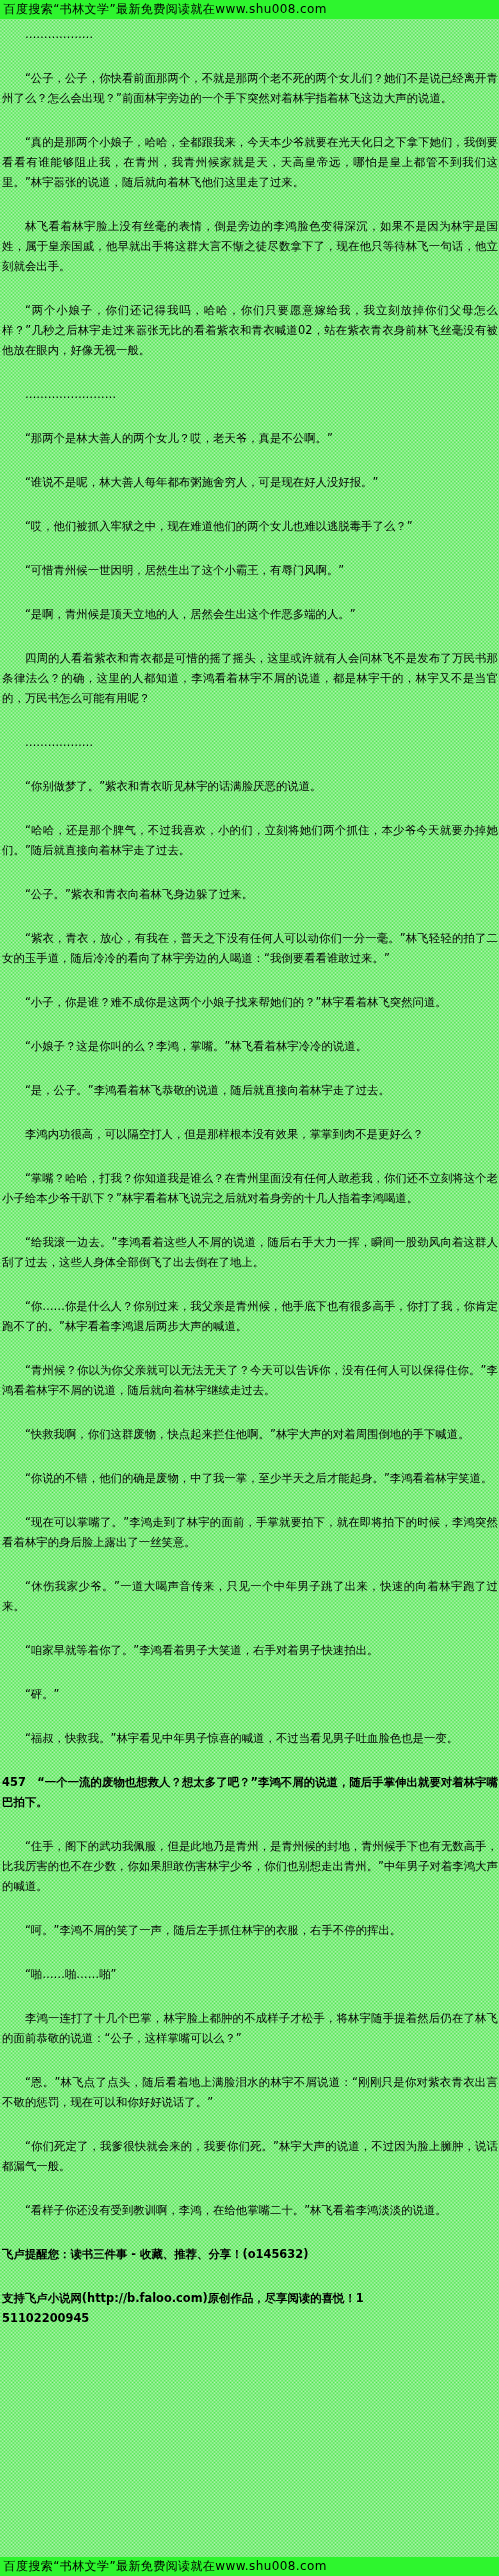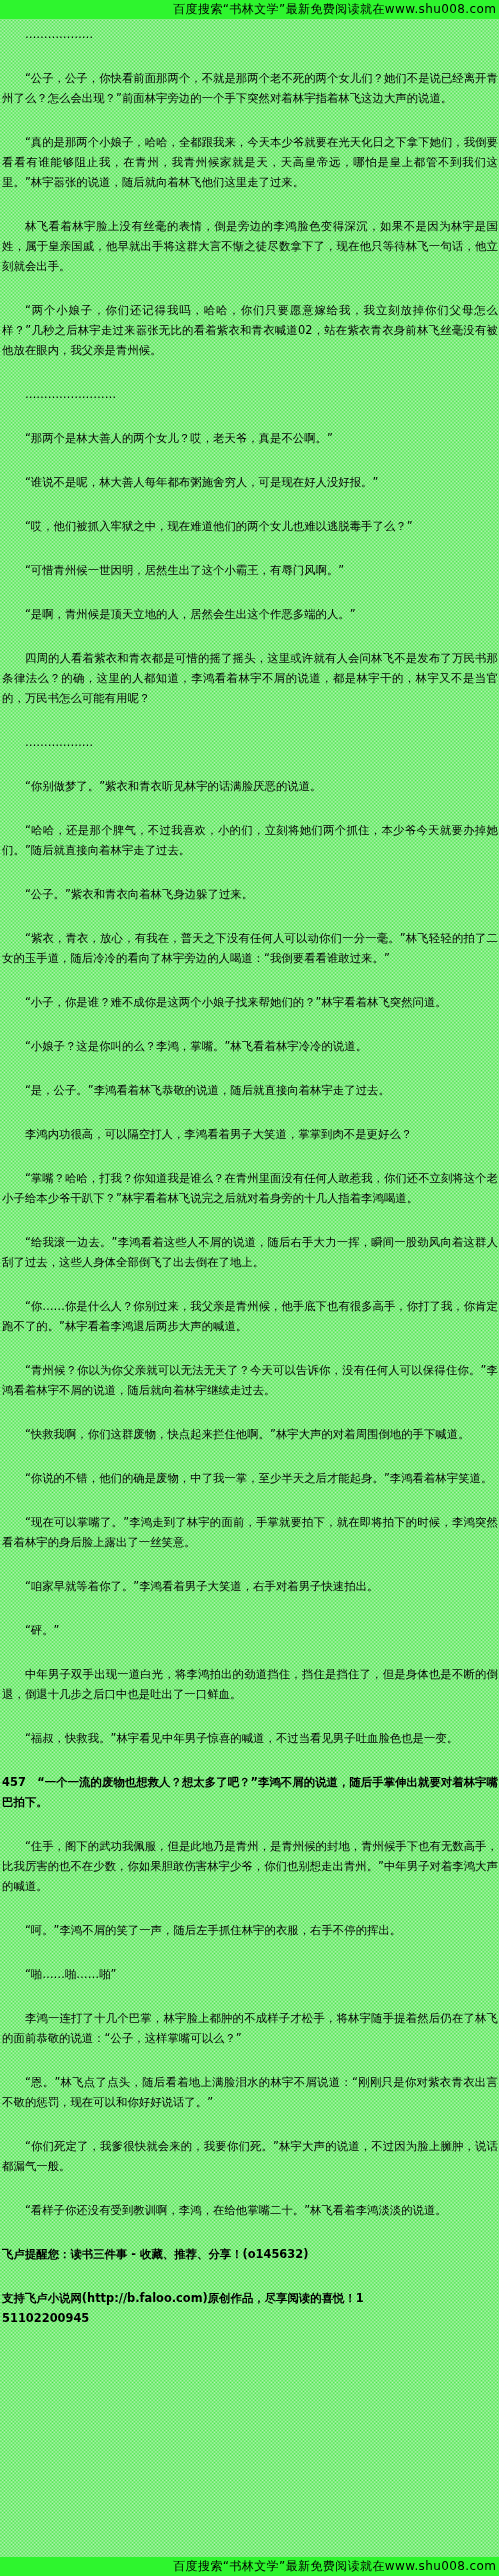--- a/index.html
+++ b/index.html
@@ -19,21 +19,20 @@
   }
   .bar {
     background: #2ef52e;
     font-size: 12px;
     line-height: 13.6px;
     padding: 2.9px 3.6px 2.1px 3.6px;
     font-weight: 500;
     letter-spacing: 0.4px;
     white-space: nowrap;
     overflow: hidden;
-    text-align: right;
   }
   .content {
     flex: 1 1 auto;
     padding: 2.9px 2.1px 0 2.1px;
     font-size: 11.4px;
     line-height: 20px;
     text-align: justify;
     overflow: hidden;
   }
   .para {
@@ -50,47 +49,47 @@
 
 <div class="bar">
   <span>百度搜索“书林文学”最新免费阅读就在www.shu008.com</span>
 </div>
 
 <div class="content">
     <p class="para">………………</p>
     <p class="para">“公子，公子，你快看前面那两个，不就是那两个老不死的两个女儿们？她们不是说已经离开青州了么？怎么会出现？”前面林宇旁边的一个手下突然对着林宇指着林飞这边大声的说道。</p>
     <p class="para">“真的是那两个小娘子，哈哈，全都跟我来，今天本少爷就要在光天化日之下拿下她们，我倒要看看有谁能够阻止我，在青州，我青州候家就是天，天高皇帝远，哪怕是皇上都管不到我们这里。”林宇嚣张的说道，随后就向着林飞他们这里走了过来。</p>
     <p class="para">林飞看着林宇脸上没有丝毫的表情，倒是旁边的李鸿脸色变得深沉，如果不是因为林宇是国姓，属于皇亲国戚，他早就出手将这群大言不惭之徒尽数拿下了，现在他只等待林飞一句话，他立刻就会出手。</p>
-    <p class="para">“两个小娘子，你们还记得我吗，哈哈，你们只要愿意嫁给我，我立刻放掉你们父母怎么样？”几秒之后林宇走过来嚣张无比的看着紫衣和青衣喊道02，站在紫衣青衣身前林飞丝毫没有被他放在眼内，我父亲是青州候。</p>
+    <p class="para">“两个小娘子，你们还记得我吗，哈哈，你们只要愿意嫁给我，我立刻放掉你们父母怎么样？”几秒之后林宇走过来嚣张无比的看着紫衣和青衣喊道02，站在紫衣青衣身前林飞丝毫没有被他放在眼内，好像无视一般。</p>
     <p class="para">……………………</p>
     <p class="para">“那两个是林大善人的两个女儿？哎，老天爷，真是不公啊。”</p>
     <p class="para">“谁说不是呢，林大善人每年都布粥施舍穷人，可是现在好人没好报。”</p>
     <p class="para">“哎，他们被抓入牢狱之中，现在难道他们的两个女儿也难以逃脱毒手了么？”</p>
     <p class="para">“可惜青州候一世因明，居然生出了这个小霸王，有辱门风啊。”</p>
     <p class="para">“是啊，青州候是顶天立地的人，居然会生出这个作恶多端的人。”</p>
     <p class="para">四周的人看着紫衣和青衣都是可惜的摇了摇头，这里或许就有人会问林飞不是发布了万民书那条律法么？的确，这里的人都知道，李鸿看着林宇不屑的说道，都是林宇干的，林宇又不是当官的，万民书怎么可能有用呢？</p>
     <p class="para">………………</p>
     <p class="para">“你别做梦了。”紫衣和青衣听见林宇的话满脸厌恶的说道。</p>
     <p class="para">“哈哈，还是那个脾气，不过我喜欢，小的们，立刻将她们两个抓住，本少爷今天就要办掉她们。”随后就直接向着林宇走了过去。</p>
     <p class="para">“公子。”紫衣和青衣向着林飞身边躲了过来。</p>
     <p class="para">“紫衣，青衣，放心，有我在，普天之下没有任何人可以动你们一分一毫。”林飞轻轻的拍了二女的玉手道，随后冷冷的看向了林宇旁边的人喝道：“我倒要看看谁敢过来。”</p>
     <p class="para">“小子，你是谁？难不成你是这两个小娘子找来帮她们的？”林宇看着林飞突然问道。</p>
     <p class="para">“小娘子？这是你叫的么？李鸿，掌嘴。”林飞看着林宇冷冷的说道。</p>
     <p class="para">“是，公子。”李鸿看着林飞恭敬的说道，随后就直接向着林宇走了过去。</p>
-    <p class="para">李鸿内功很高，可以隔空打人，李鸿看着男子大笑道，掌掌到肉不是更好么？</p>
+    <p class="para">李鸿内功很高，可以隔空打人，但是那样根本没有效果，掌掌到肉不是更好么？</p>
     <p class="para">“掌嘴？哈哈，打我？你知道我是谁么？在青州里面没有任何人敢惹我，你们还不立刻将这个老小子给本少爷干趴下？”林宇看着林飞说完之后就对着身旁的十几人指着李鸿喝道。</p>
     <p class="para">“给我滚一边去。”李鸿看着这些人不屑的说道，随后右手大力一挥，瞬间一股劲风向着这群人刮了过去，这些人身体全部倒飞了出去倒在了地上。</p>
     <p class="para">“你……你是什么人？你别过来，我父亲是青州候，他手底下也有很多高手，你打了我，你肯定跑不了的。”林宇看着李鸿退后两步大声的喊道。</p>
     <p class="para">“青州候？你以为你父亲就可以无法无天了？今天可以告诉你，没有任何人可以保得住你。”李鸿看着林宇不屑的说道，随后就向着林宇继续走过去。</p>
     <p class="para">“快救我啊，你们这群废物，快点起来拦住他啊。”林宇大声的对着周围倒地的手下喊道。</p>
     <p class="para">“你说的不错，他们的确是废物，中了我一掌，至少半天之后才能起身。”李鸿看着林宇笑道。</p>
     <p class="para">“现在可以掌嘴了。”李鸿走到了林宇的面前，手掌就要拍下，就在即将拍下的时候，李鸿突然看着林宇的身后脸上露出了一丝笑意。</p>
+    <p class="para">“休伤我家少爷。”一道大喝声音传来，只见一个中年男子跳了出来，快速的向着林宇跑了过来。</p>
     <p class="para">“咱家早就等着你了。”李鸿看着男子大笑道，右手对着男子快速拍出。</p>
     <p class="para">“砰。”</p>
-    <p class="para">中年男子双手出现一道白光，将李鸿拍出的劲道挡住，挡住是挡住了，但是身体也是不断的倒退，倒退十几步之后口中也是吐出了一口鲜血。</p>
     <p class="para">“福叔，快救我。”林宇看见中年男子惊喜的喊道，不过当看见男子吐血脸色也是一变。</p>
     <p class="para noindent">457　“一个一流的废物也想救人？想太多了吧？”李鸿不屑的说道，随后手掌伸出就要对着林宇嘴巴拍下。</p>
     <p class="para">“住手，阁下的武功我佩服，但是此地乃是青州，是青州候的封地，青州候手下也有无数高手，比我厉害的也不在少数，你如果胆敢伤害林宇少爷，你们也别想走出青州。”中年男子对着李鸿大声的喊道。</p>
     <p class="para">“呵。”李鸿不屑的笑了一声，随后左手抓住林宇的衣服，右手不停的挥出。</p>
     <p class="para">“啪……啪……啪”</p>
     <p class="para">李鸿一连打了十几个巴掌，林宇脸上都肿的不成样子才松手，将林宇随手提着然后仍在了林飞的面前恭敬的说道：“公子，这样掌嘴可以么？”</p>
     <p class="para">“恩。”林飞点了点头，随后看着地上满脸泪水的林宇不屑说道：“刚刚只是你对紫衣青衣出言不敬的惩罚，现在可以和你好好说话了。”</p>
     <p class="para">“你们死定了，我爹很快就会来的，我要你们死。”林宇大声的说道，不过因为脸上臃肿，说话都漏气一般。</p>
     <p class="para">“看样子你还没有受到教训啊，李鸿，在给他掌嘴二十。”林飞看着李鸿淡淡的说道。</p>
     <p class="para noindent">飞卢提醒您：读书三件事 - 收藏、推荐、分享！(o145632)</p>

